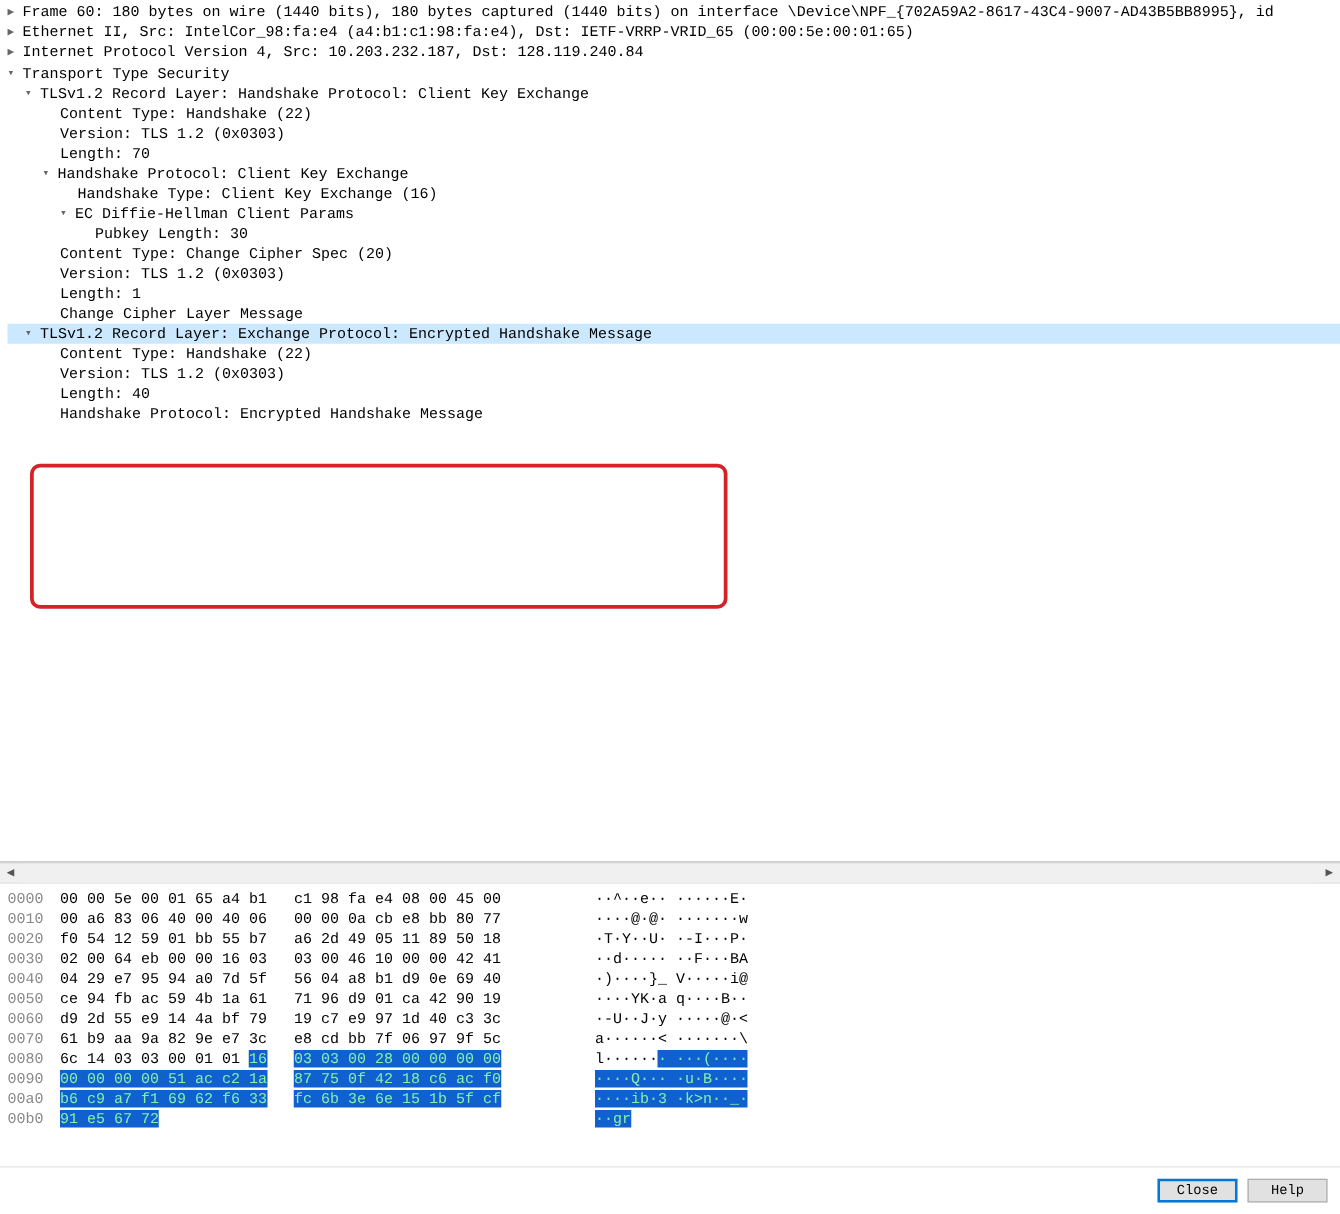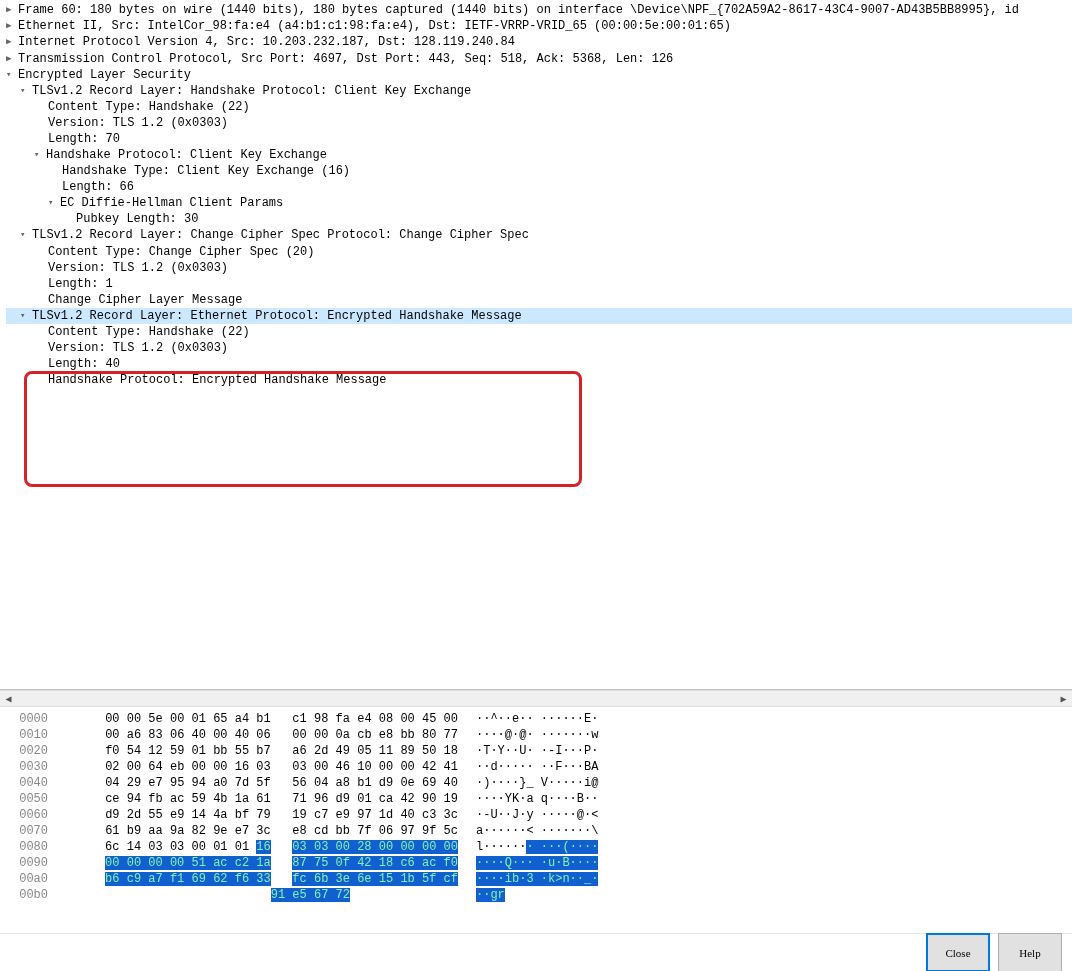--- a/index.html
+++ b/index.html
@@ -71,21 +71,20 @@
   .hex-pane {
     height: 226px;
     overflow: auto;
     padding: 4px 6px;
     line-height: 16px;
     white-space: pre;
     background: #ffffff;
   }
   .hex-line {
     display: flex;
-    text-align: right;
   }
   .hex-offset { color: #888; width: 42px; }
   .hex-bytes { width: 410px; }
   .hex-ascii { padding-left: 18px; }
   .hex-hl {
     background: #1060d0;
     color: #86efac;
   }
   .button-bar {
     height: 38px;
@@ -93,62 +92,59 @@
     justify-content: flex-end;
     align-items: center;
     padding: 0 10px;
     gap: 8px;
     border-top: 1px solid #e5e5e5;
     font-family: "Segoe UI", Tahoma, sans-serif;
     font-size: 12px;
   }
   .btn {
     min-width: 64px;
-    height: 39px;
+    height: 19px;
     border: 1px solid #adadad;
     background: #e1e1e1;
     display: flex;
     align-items: center;
     justify-content: center;
     cursor: pointer;
-    font-family: Liberation Serif, serif;
+    font-family: Liberation Mono, monospace;
     font-size: 11px;
   }
   .btn.primary {
     border: 2px solid #0078d7;
     background: #e1e1e1;
   }
 </style>
 </head>
 <body>
 
 <div class="details-pane">
   <div class="node"><span class="toggle-icon">▶</span><span>Frame 60: 180 bytes on wire (1440 bits), 180 bytes captured (1440 bits) on interface \Device\NPF_{702A59A2-8617-43C4-9007-AD43B5BB8995}, id</span></div>
   <div class="node"><span class="toggle-icon">▶</span><span>Ethernet II, Src: IntelCor_98:fa:e4 (a4:b1:c1:98:fa:e4), Dst: IETF-VRRP-VRID_65 (00:00:5e:00:01:65)</span></div>
   <div class="node"><span class="toggle-icon">▶</span><span>Internet Protocol Version 4, Src: 10.203.232.187, Dst: 128.119.240.84</span></div>
-  <div class="node"><span class="toggle-icon">▶</span><span>Transmission Control Protocol, Src Port: 4697, Dst Port: 443, Seq: 518, Ack: 5368, Len: 126</span></div>
-  <div class="node"><span class="toggle-icon">▾</span><span>Encrypted Layer Security</span></div>
+  <div class="node"><span class="toggle-icon">▾</span><span>Transport Type Security</span></div>
 
   <div class="node indent-1"><span class="toggle-icon">▾</span><span>TLSv1.2 Record Layer: Handshake Protocol: Client Key Exchange</span></div>
   <div class="node indent-3"><span>Content Type: Handshake (22)</span></div>
   <div class="node indent-3"><span>Version: TLS 1.2 (0x0303)</span></div>
   <div class="node indent-3"><span>Length: 70</span></div>
   <div class="node indent-2"><span class="toggle-icon">▾</span><span>Handshake Protocol: Client Key Exchange</span></div>
   <div class="node indent-4"><span>Handshake Type: Client Key Exchange (16)</span></div>
-  <div class="node indent-4"><span>Length: 66</span></div>
   <div class="node indent-3"><span class="toggle-icon">▾</span><span>EC Diffie-Hellman Client Params</span></div>
   <div class="node indent-5"><span>Pubkey Length: 30</span></div>
 
-  <div class="node indent-1"><span class="toggle-icon">▾</span><span>TLSv1.2 Record Layer: Change Cipher Spec Protocol: Change Cipher Spec</span></div>
   <div class="node indent-3"><span>Content Type: Change Cipher Spec (20)</span></div>
   <div class="node indent-3"><span>Version: TLS 1.2 (0x0303)</span></div>
   <div class="node indent-3"><span>Length: 1</span></div>
   <div class="node indent-3"><span>Change Cipher Layer Message</span></div>
 
-  <div class="node indent-1 selected-row"><span class="toggle-icon">▾</span><span>TLSv1.2 Record Layer: Ethernet Protocol: Encrypted Handshake Message</span></div>
+  <div class="node indent-1 selected-row"><span class="toggle-icon">▾</span><span>TLSv1.2 Record Layer: Exchange Protocol: Encrypted Handshake Message</span></div>
   <div class="node indent-3"><span>Content Type: Handshake (22)</span></div>
   <div class="node indent-3"><span>Version: TLS 1.2 (0x0303)</span></div>
   <div class="node indent-3"><span>Length: 40</span></div>
   <div class="node indent-3"><span>Handshake Protocol: Encrypted Handshake Message</span></div>
 
   <div class="highlight-box"></div>
 </div>
 
 <div class="scrollbar-row">
   <div class="scroll-arrow">◀</div>

